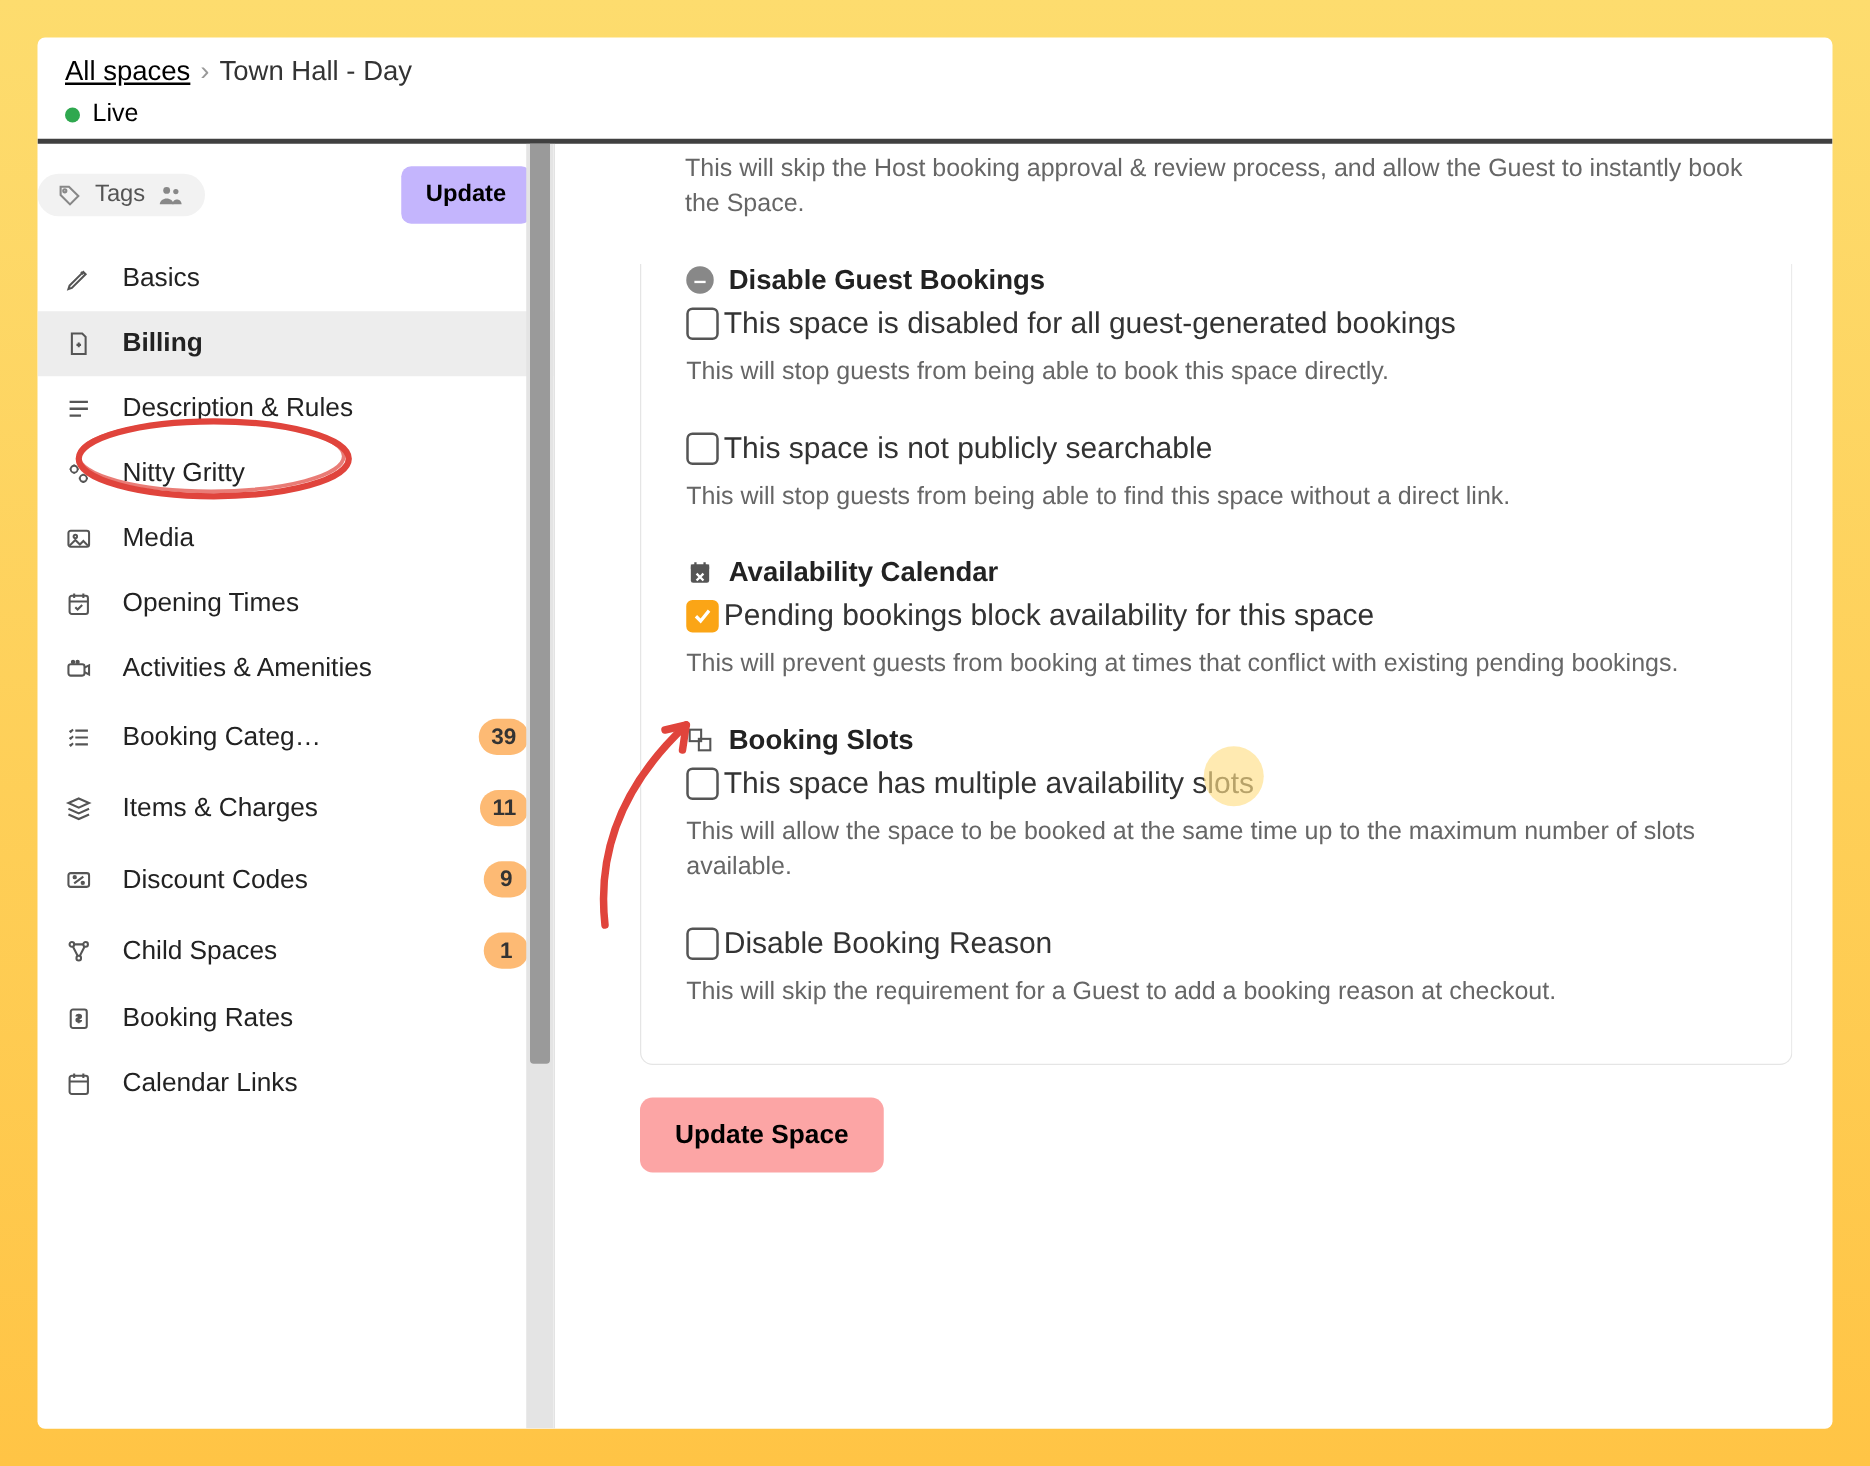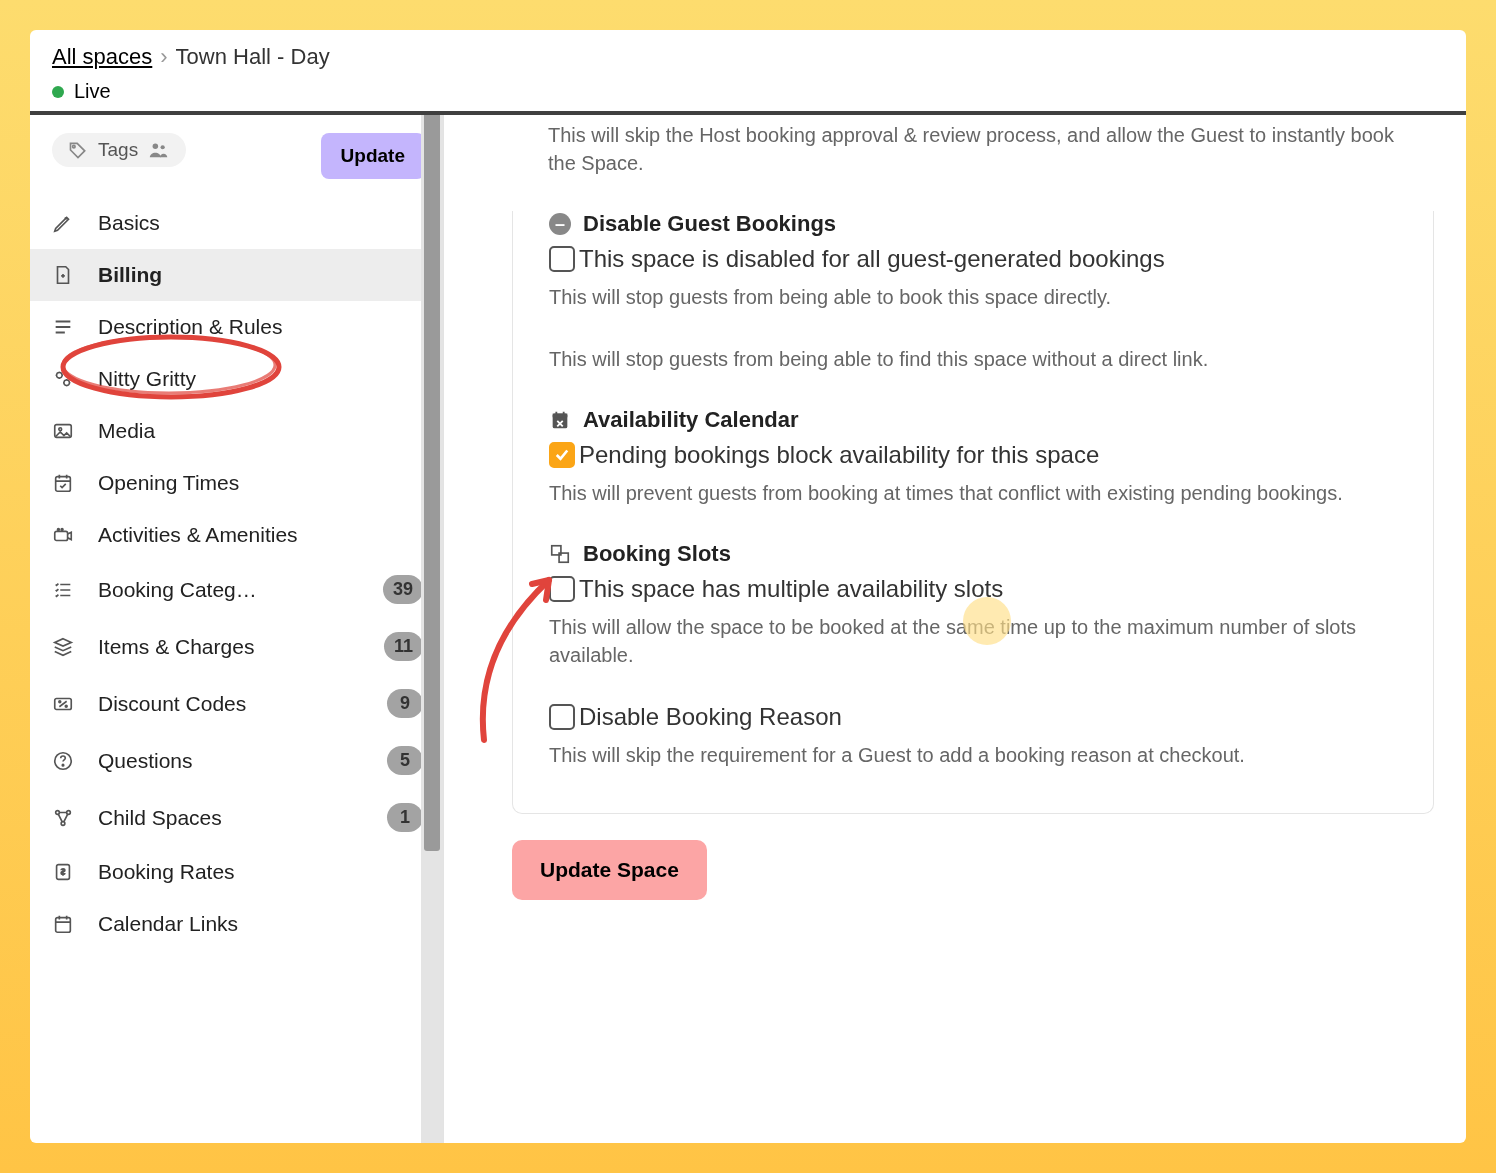--- a/index.html
+++ b/index.html
@@ -47,22 +47,22 @@
     position: relative;
   }
   .sidebar {
     width: 414px;
     border-right: 1px solid #e3e3e3;
     position: relative;
     padding-top: 12px;
     overflow: hidden;
   }
   .tags-row {
-    display: flex; align-items: flex-start; justify-content: space-between;
-    padding: 6px 18px 18px 22px;
+    display: flex; align-items: center; justify-content: space-between;
+    padding: 6px 18px 18px 0;
   }
   .tags-chip {
     background: #f2f2f2;
     border-radius: 20px;
     padding: 6px 16px;
     display: flex; align-items: center; gap: 10px;
     color: #555;
     font-size: 19px;
   }
   .tags-chip svg { color: #888; }
@@ -84,21 +84,21 @@
     cursor: pointer;
     font-size: 21px;
     color: #222;
     position: relative;
   }
   .nav-item.billing { background: #ededed; font-weight: 700; }
   .nav-item .icon { width: 26px; display: flex; justify-content: center; color: #555; }
   .nav-item svg { color: #555; }
   .nav-label { flex: 1; white-space: nowrap; overflow: hidden; text-overflow: ellipsis; }
   .badge {
-    background: #a3a3a3;
+    background: #fdba74;
     color: #333;
     font-weight: 700;
     border-radius: 999px;
     min-width: 36px;
     padding: 4px 10px;
     text-align: center;
     font-size: 18px;
   }
   
   .scroll-track {
@@ -326,31 +326,20 @@
                 <circle cx="8.5" cy="9.5" r="1"></circle>
                 <circle cx="15.5" cy="14.5" r="1"></circle>
               </svg>
             </span>
           <span class="nav-label">Discount Codes</span>
           <span class="badge">9</span>
         </li>
         <li class="nav-item">
           <span class="icon">
               <svg width="22" height="22" viewBox="0 0 24 24" fill="none" stroke="currentColor" stroke-width="1.8">
-                <circle cx="12" cy="12" r="9"></circle>
-                <path d="M9.5 9a2.5 2.5 0 115 0c0 1.5-2.5 2-2.5 3.5"></path>
-                <circle cx="12" cy="16.5" r="0.8" fill="currentColor"></circle>
-              </svg>
-            </span>
-          <span class="nav-label">Questions</span>
-          <span class="badge">5</span>
-        </li>
-        <li class="nav-item">
-          <span class="icon">
-              <svg width="22" height="22" viewBox="0 0 24 24" fill="none" stroke="currentColor" stroke-width="1.8">
                 <circle cx="6" cy="6" r="2"></circle>
                 <circle cx="18" cy="6" r="2"></circle>
                 <circle cx="12" cy="18" r="2"></circle>
                 <path d="M7 8l4 8M17 8l-4 8M8 6h8"></path>
               </svg>
             </span>
           <span class="nav-label">Child Spaces</span>
           <span class="badge">1</span>
         </li>
         <li class="nav-item">
@@ -397,20 +386,24 @@
             <span>Disable Guest Bookings</span>
           </div>
           <label class="check-row">
             <span class="checkbox"></span>
             <span>This space is disabled for all guest-generated bookings</span>
           </label>
           <p class="help-text">This will stop guests from being able to book this space directly.</p>
         </div>
 
         <div class="section">
+          <label class="check-row">
+            <span class="checkbox"></span>
+            <span>This space is not publicly searchable</span>
+          </label>
           <p class="help-text">This will stop guests from being able to find this space without a direct link.</p>
         </div>
 
         <div class="section">
           <div class="section-head">
             <svg width="22" height="22" viewBox="0 0 24 24" fill="currentColor">
                 <rect x="4" y="5" width="16" height="16" rx="2"></rect>
                 <rect x="4" y="5" width="16" height="4"></rect>
                 <path d="M8 3v4M16 3v4" stroke="#555" stroke-width="2"></path>
                 <path d="M9 13l6 6M15 13l-6 6" stroke="#fff" stroke-width="2"></path>

